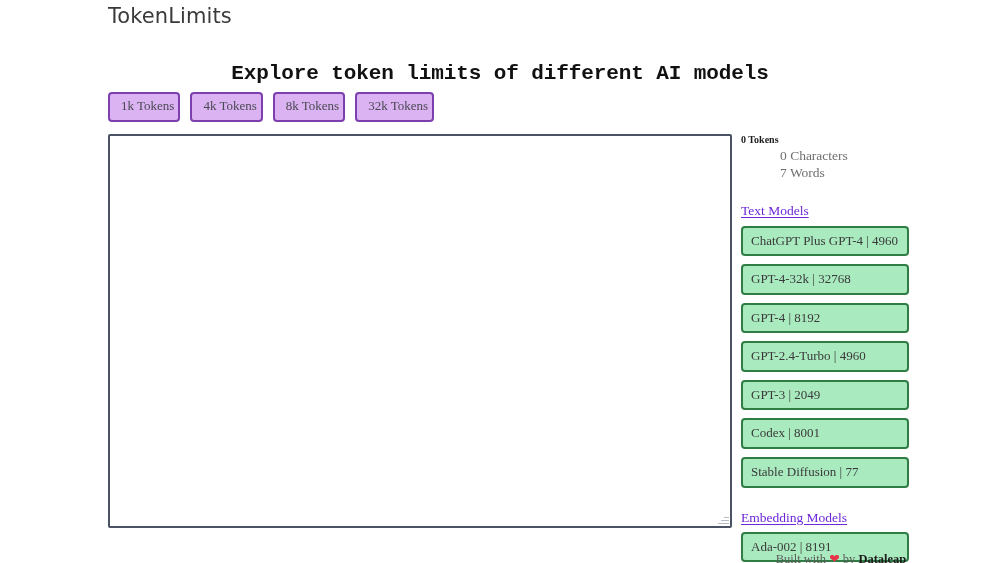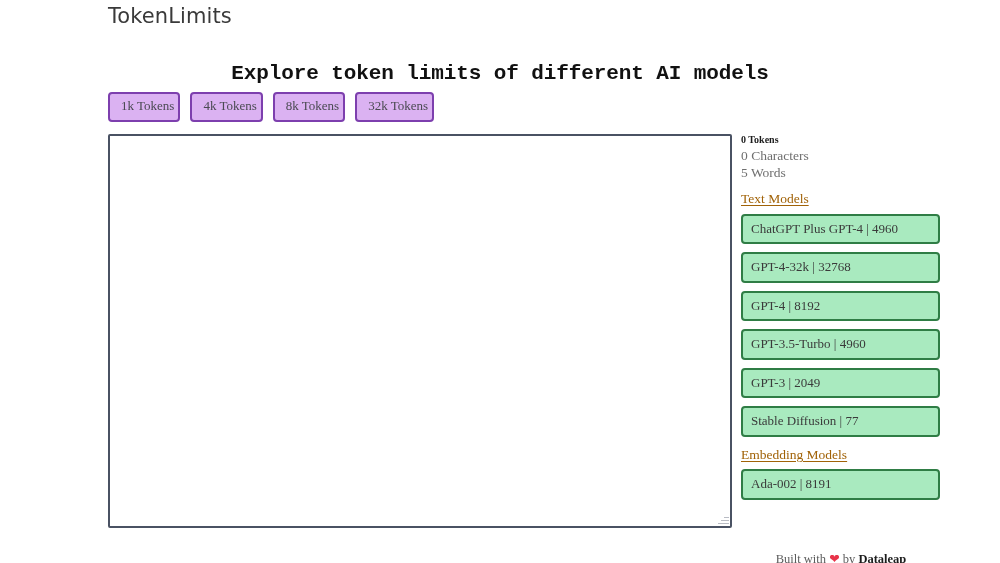--- a/index.html
+++ b/index.html
@@ -122,36 +122,37 @@
     font-size: 10px;
     font-weight: bold;
     color: #1c1c1c;
     line-height: 1.28;
   }
   .stat-line {
     font-family: "Liberation Serif", "DejaVu Serif", serif;
     font-size: 13.5px;
     color: #6f6f6f;
     line-height: 1.28;
+    margin-left: 39px;
   }
 
   .section-title {
     font-family: "Liberation Serif", "DejaVu Serif", serif;
     font-size: 13.5px;
-    color: #a16207;
+    color: #6d28d9;
     text-decoration: underline;
     text-underline-offset: 2px;
-    margin-top: 10px;
+    margin-top: 22px;
     margin-bottom: 6px;
     line-height: 1.2;
   }
 
   .chip {
     display: block;
-    width: 199px;
+    width: 168px;
     background: #a9eabf;
     border: 2px solid #2f7d45;
     border-radius: 4px;
     font-family: "Liberation Serif", "DejaVu Serif", serif;
     font-size: 13px;
     color: #3a3a3a;
     padding: 5px 8px 6px 8px;
     margin-bottom: 8px;
     line-height: 1.2;
     text-align: left;
@@ -198,28 +199,29 @@
   <div class="resize-grip">
     <i></i>
       <i></i>
       <i></i>
   </div>
 
   <div class="panel">
 
     <div class="stat-tokens">0 Tokens</div>
     <div class="stat-line">0 Characters</div>
-    <div class="stat-line">5 Words</div>
+    <div class="stat-line">7 Words</div>
 
     <div class="section-title">Text Models</div>
     <button class="chip">ChatGPT Plus GPT-4 | 4960</button>
     <button class="chip">GPT-4-32k | 32768</button>
     <button class="chip">GPT-4 | 8192</button>
-    <button class="chip">GPT-3.5-Turbo | 4960</button>
+    <button class="chip">GPT-2.4-Turbo | 4960</button>
     <button class="chip">GPT-3 | 2049</button>
+    <button class="chip">Codex | 8001</button>
 
     <button class="chip">Stable Diffusion | 77</button>
 
     <div class="section-title">Embedding Models</div>
     <button class="chip">Ada-002 | 8191</button>
 
   </div>
 
   <div class="footer">
     <span>Built with </span><span class="heart">❤</span><span> by </span><span class="vendor">Dataleap</span>

